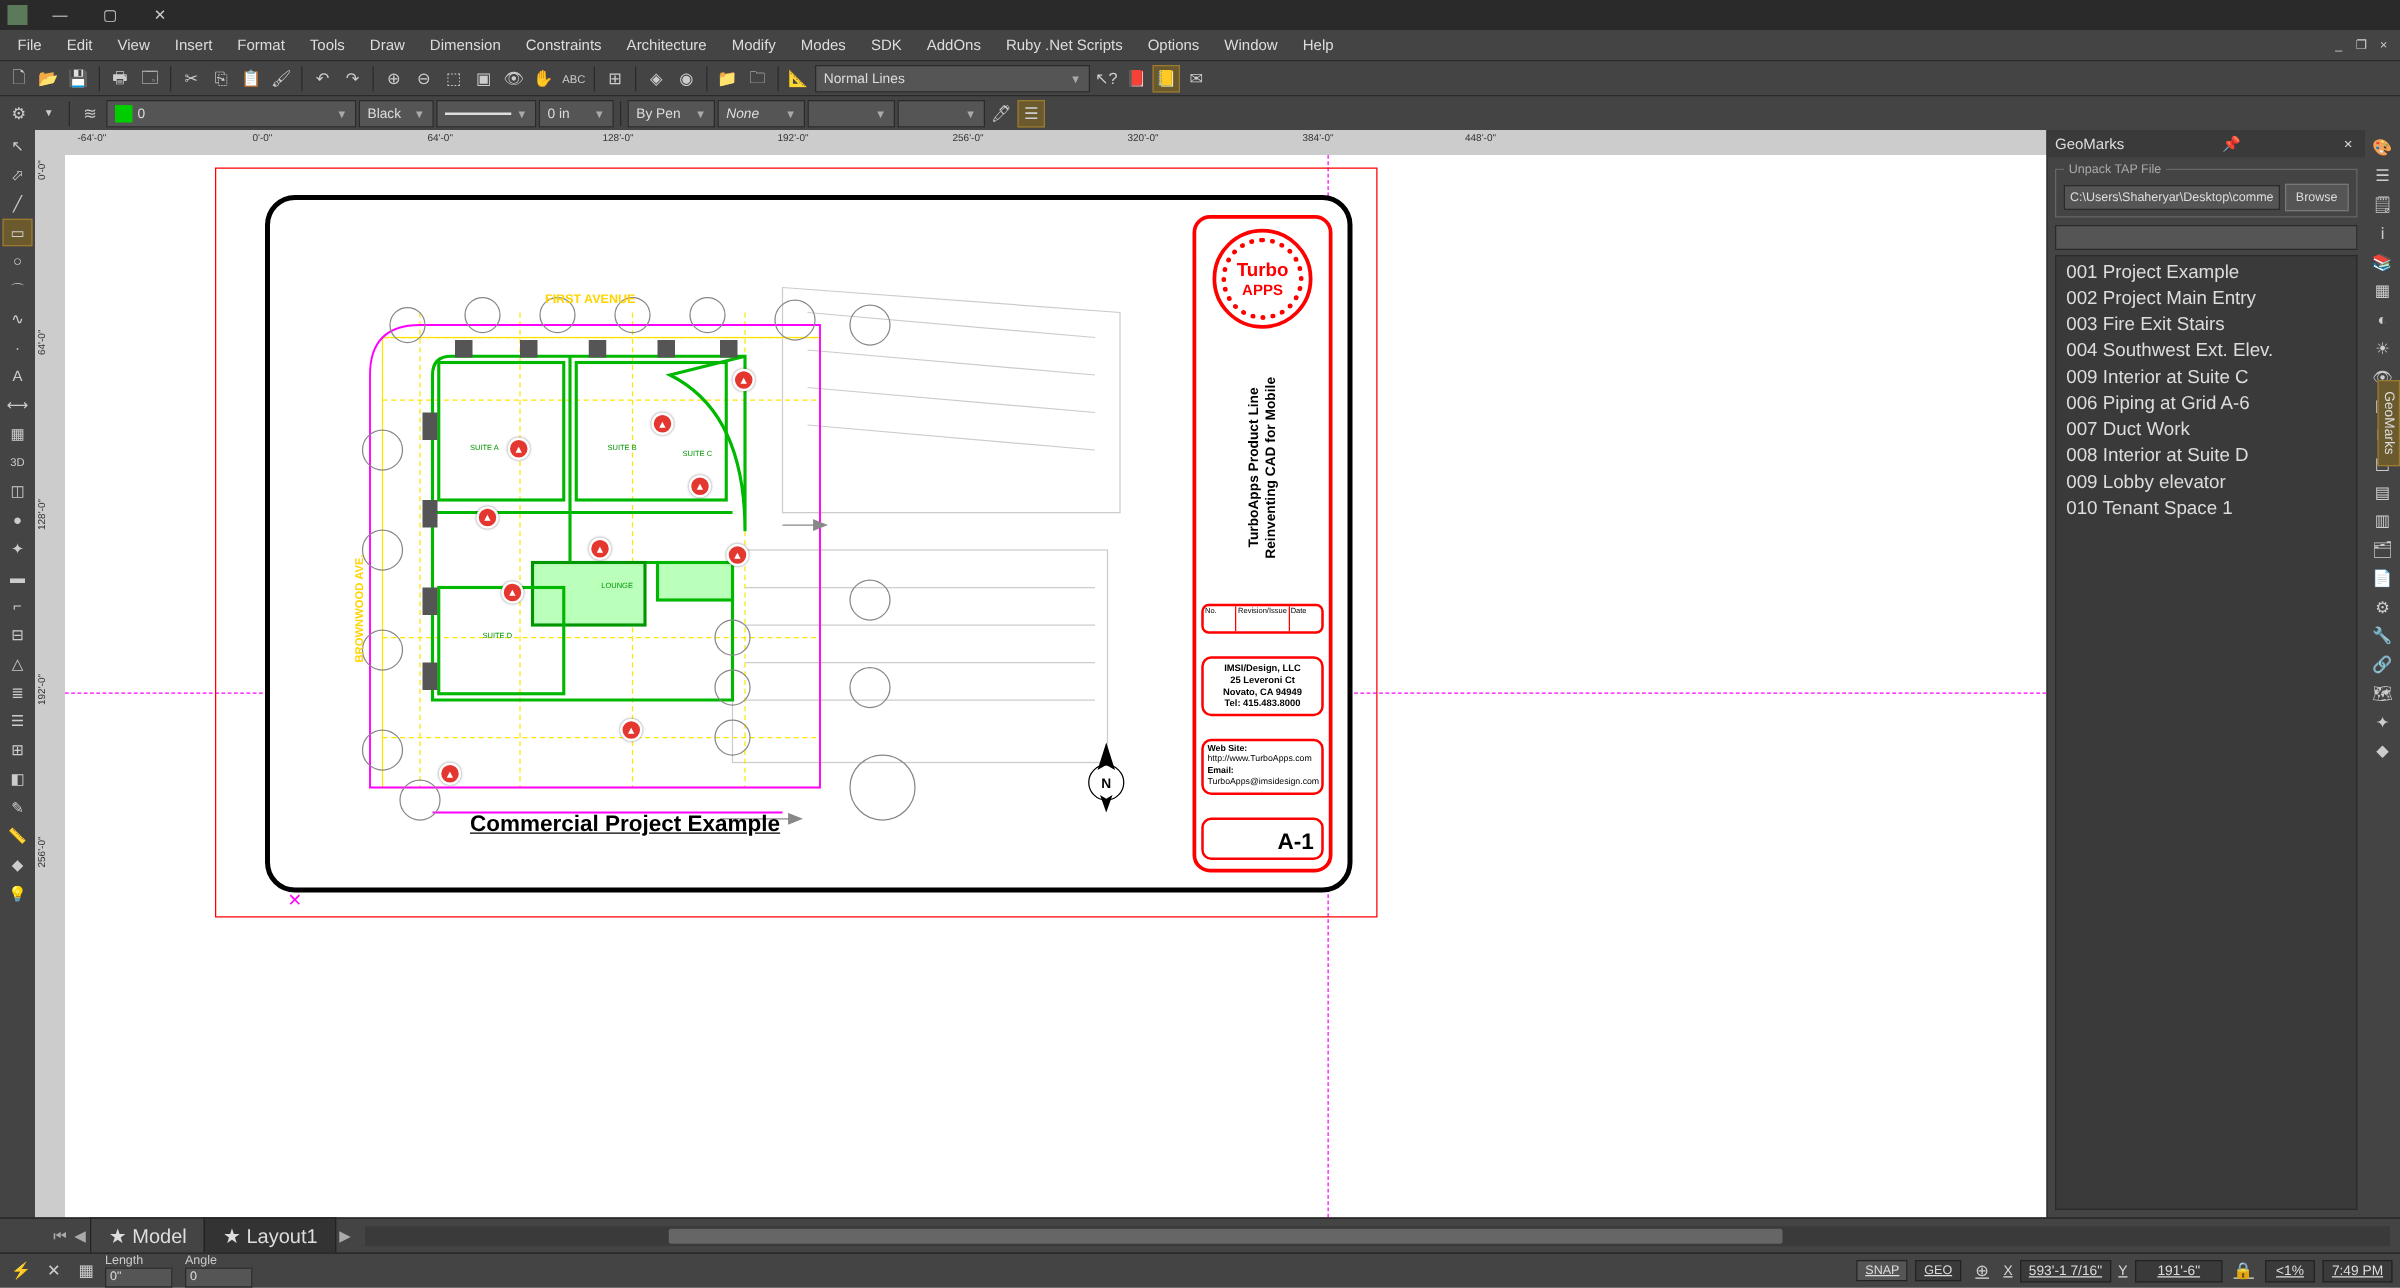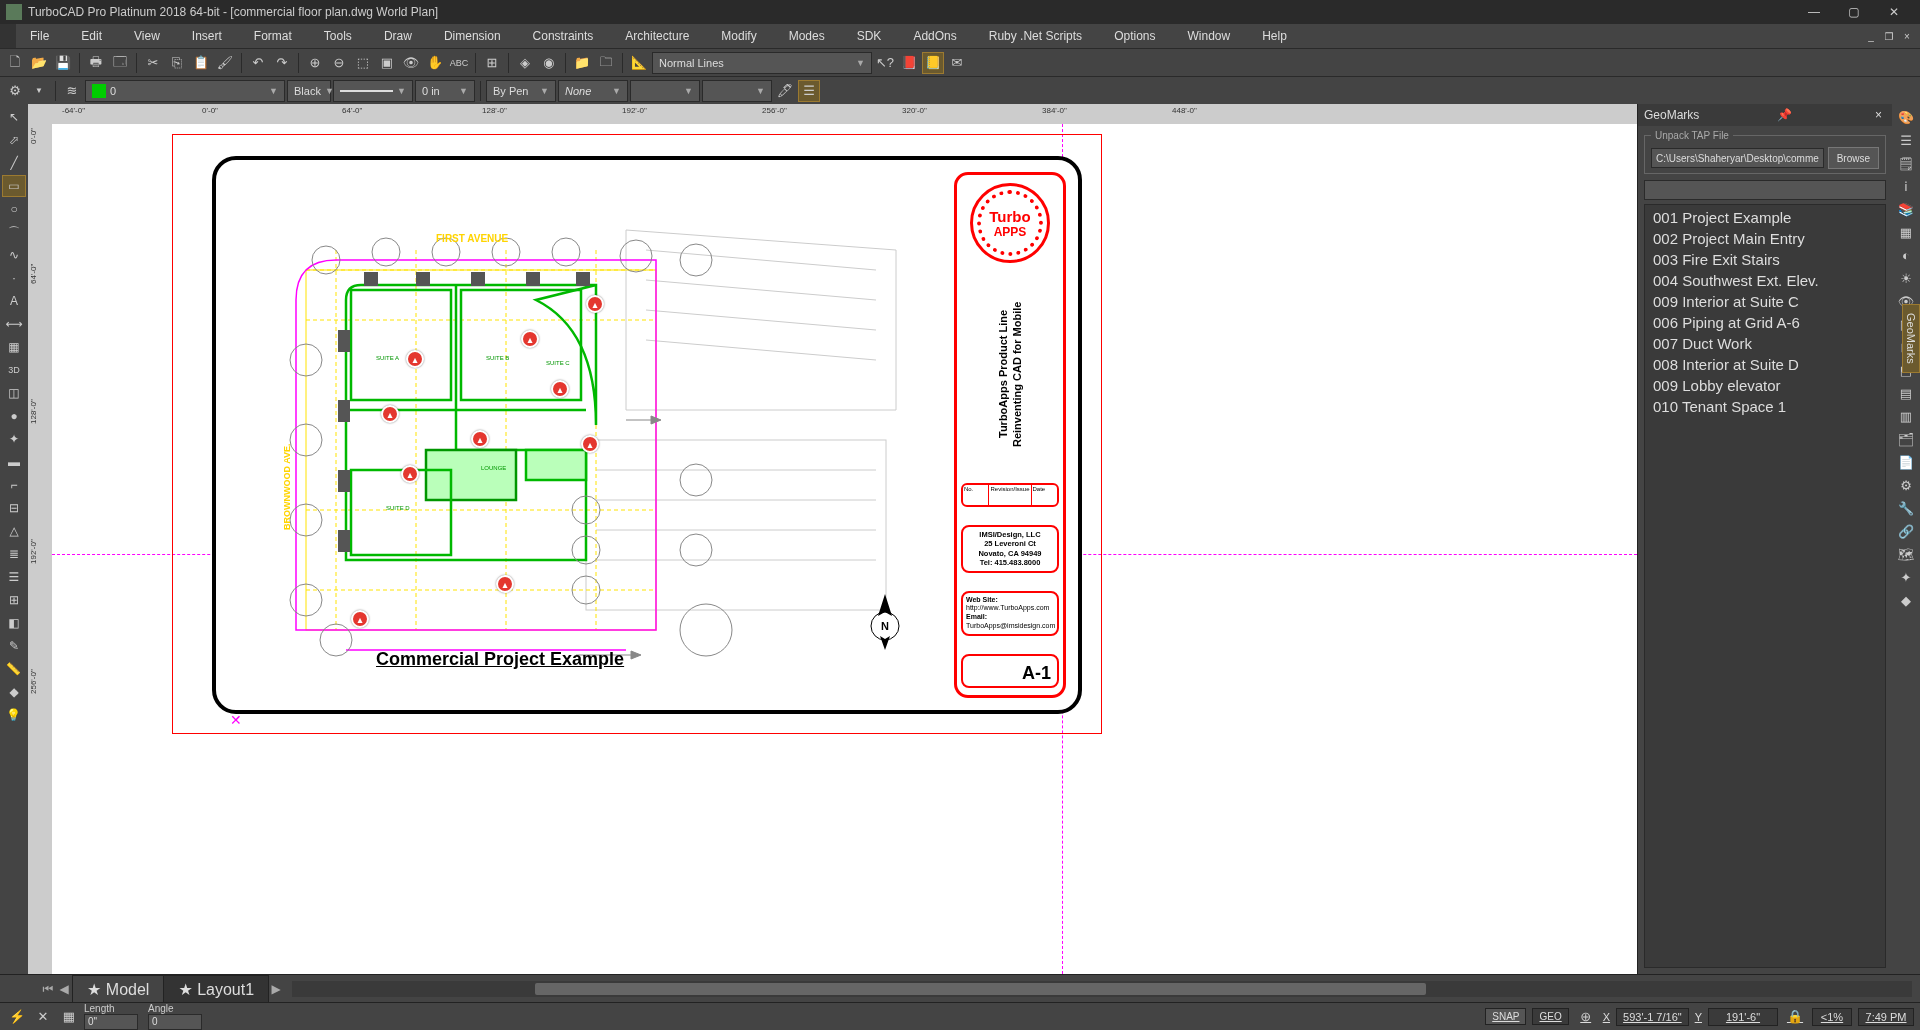--- a/index.html
+++ b/index.html
@@ -6,21 +6,21 @@
 body { background:#333; color:#ddd; width:1920px; height:1030px; overflow:hidden; font-size:12px; }
 
 
 .titlebar { height:24px; background:#2a2a2a; display:flex; align-items:center; padding:0 6px; }
 .titlebar .app-icon { width:16px; height:16px; background:#5a7a5a; margin-right:6px; }
 .titlebar .title { flex:1; color:#ccc; font-size:12px; }
 .titlebar .win-btns { display:flex; }
 .titlebar .win-btn { width:40px; height:22px; display:flex; align-items:center; justify-content:center; color:#ccc; font-size:12px; }
 
 
-.menubar { height:24px; background:#444; display:flex; align-items:center; padding:0 4px; gap:12px;margin-left:16px; }
+.menubar { height:24px; background:#444; display:flex; align-items:center; padding:0 4px; gap:0; }
 .menubar .menu-item { padding:3px 10px; color:#ddd; font-size:12px; cursor:default; }
 .menubar .mdi-btns { margin-left:auto; display:flex; gap:0; }
 .menubar .mdi-btn { width:18px; height:16px; display:flex; align-items:center; justify-content:center; color:#ccc; font-size:10px; }
 
 
 .toolbar { height:28px; background:#444; border-top:1px solid #2a2a2a; display:flex; align-items:center; padding:0 4px; gap:2px; }
 .tbtn { width:22px; height:22px; display:flex; align-items:center; justify-content:center; color:#ccc; border:1px solid transparent; font-size:13px; }
 .tbtn.active { background:#6b5a2e; border-color:#9c7a30; }
 .sep { width:1px; height:20px; background:#2a2a2a; margin:0 3px; }
 .combo { height:22px; background:#555; border:1px solid #2a2a2a; color:#ddd; padding:0 6px; display:flex; align-items:center; justify-content:space-between; font-size:11px; }
@@ -110,21 +110,20 @@
 .status-right { margin-left:auto; display:flex; align-items:center; gap:6px;text-decoration:underline; }
 .status-box { background:#3a3a3a; border:1px solid #222; padding:2px 6px; font-size:11px; min-width:70px; text-align:center; }
 .status-toggle { padding:2px 6px; background:#3a3a3a; border:1px solid #222; font-size:10px; }
 .status-toggle.on { background:#555; }
 </style>
 </head>
 <body>
 
 <div class="titlebar">
   <div class="app-icon"></div>
-  <div class="title">TurboCAD Pro Platinum 2018 64-bit - [commercial floor plan.dwg World Plan]</div>
   <div class="win-btns">
     <div class="win-btn">—</div>
     <div class="win-btn">▢</div>
     <div class="win-btn">✕</div>
   </div>
 </div>
 
 <div class="menubar">
   <div class="menu-item">File</div>
   <div class="menu-item">Edit</div>
@@ -199,21 +198,21 @@
   <div class="tbtn" style="font-size:8px;">▼</div>
   <div class="sep"></div>
   <div class="tbtn">≋</div>
   <div class="combo" style="width:200px;">
     <span style="display:flex;align-items:center;">
         <span class="color-swatch" style="background:#0c0;"></span>
         <span>0</span>
       </span>
     <span class="arrow">▼</span>
   </div>
-  <div class="combo" style="width:44px;">
+  <div class="combo" style="width:60px;">
     <span>Black</span>
     <span class="arrow">▼</span>
   </div>
   <div class="combo" style="width:80px;">
     <span class="line-preview"></span>
     <span class="arrow">▼</span>
   </div>
   <div class="combo" style="width:60px;">
     <span>0 in</span>
     <span class="arrow">▼</span>

